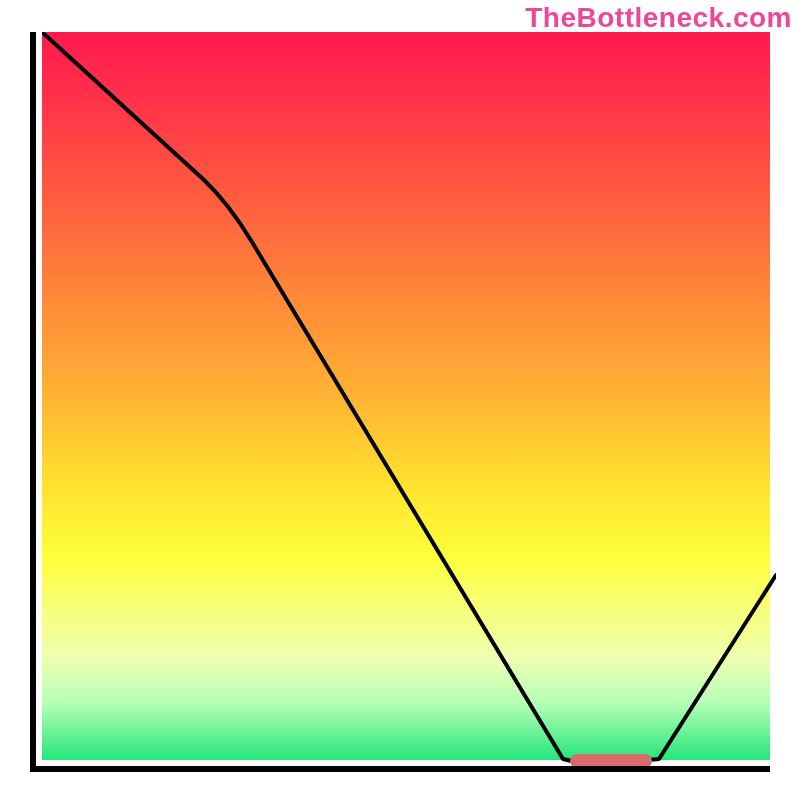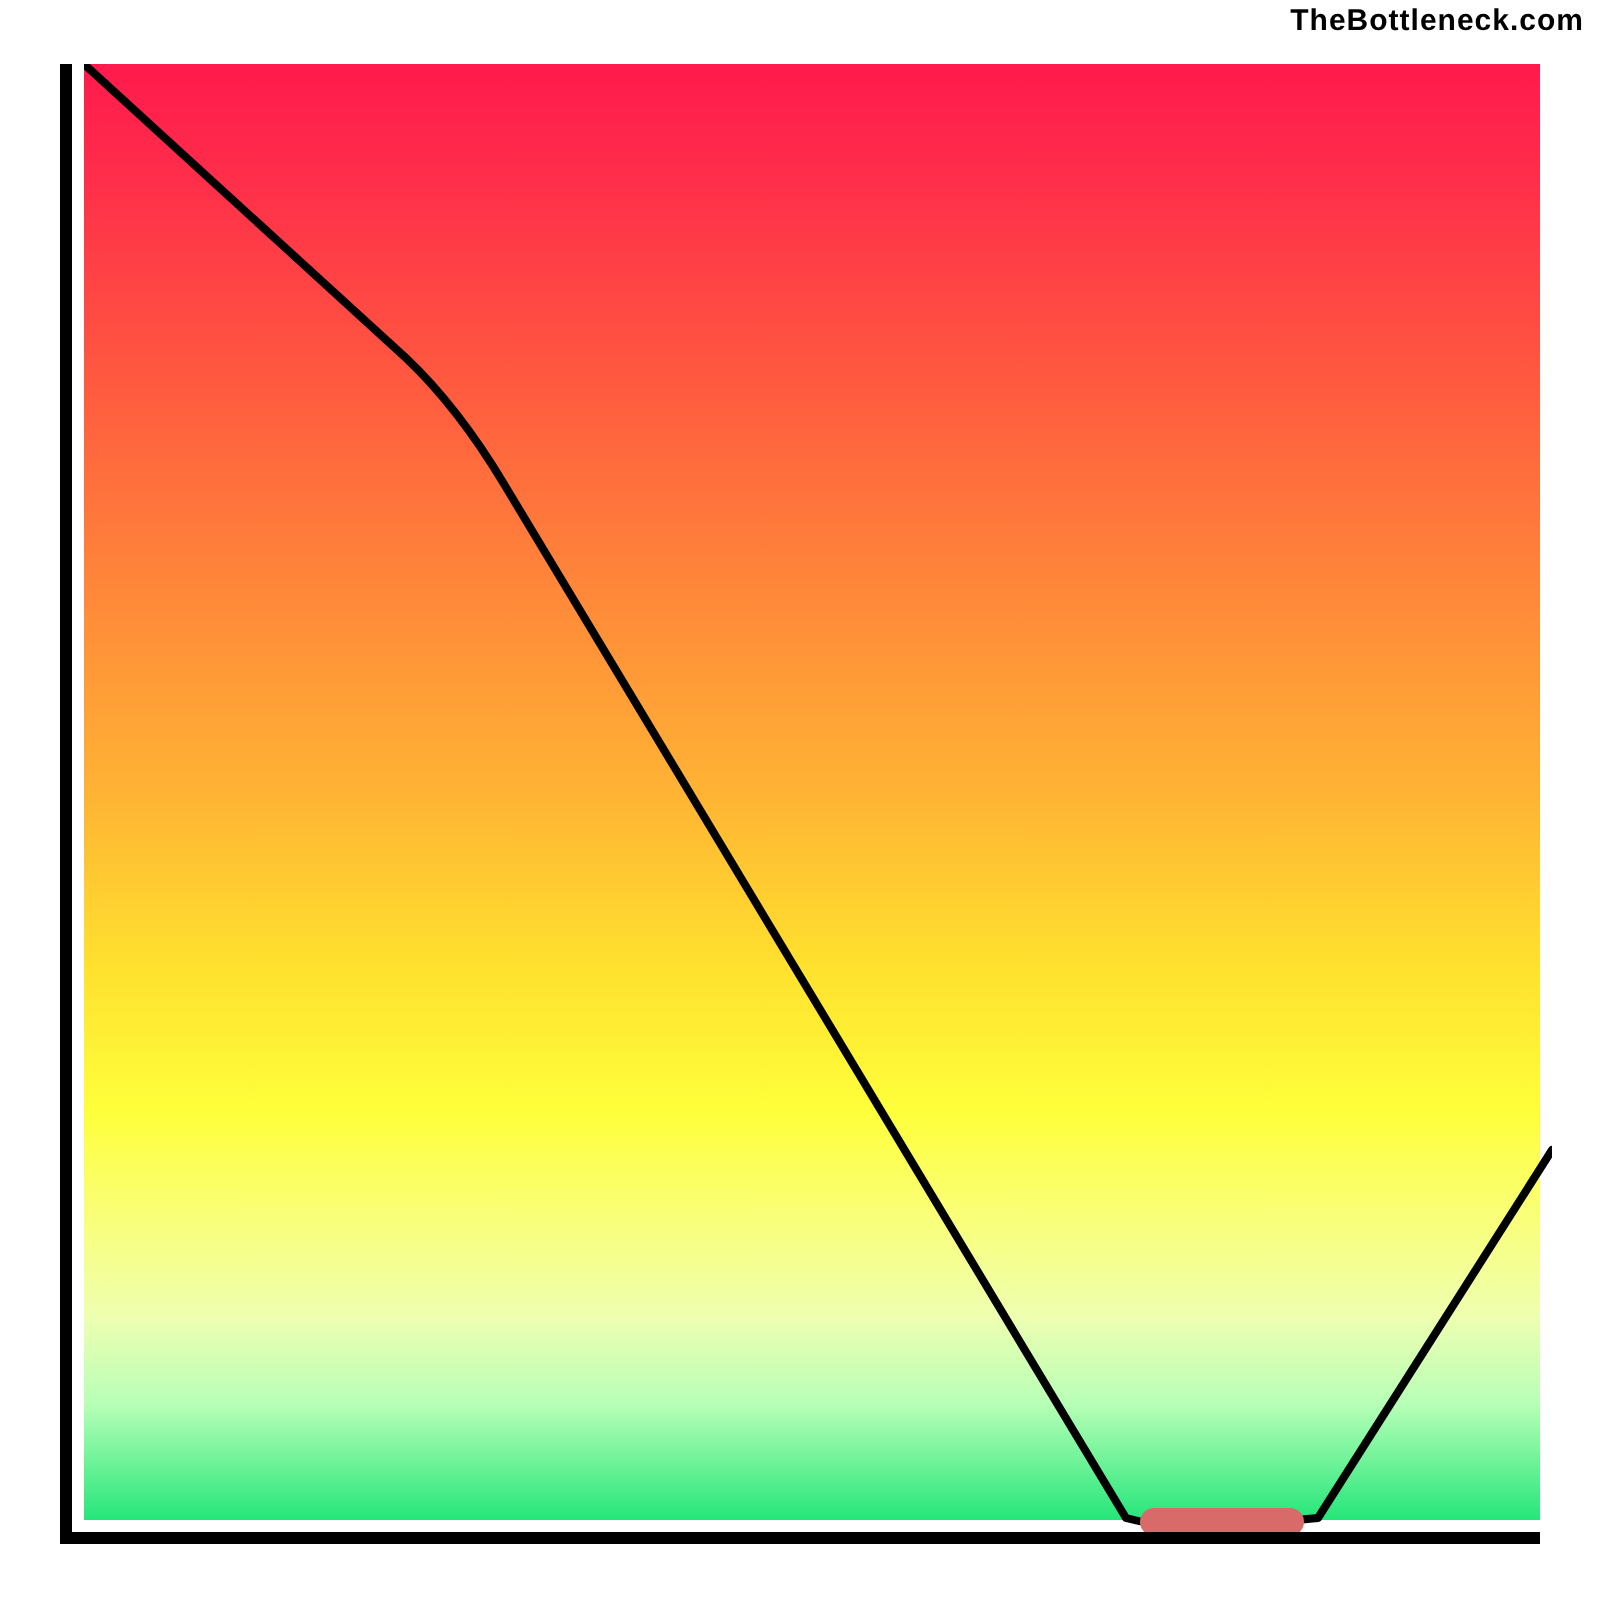--- a/index.html
+++ b/index.html
@@ -12,23 +12,23 @@
   }
   .container {
     position: relative;
     width: 800px;
     height: 800px;
   }
   .attribution {
     position: absolute;
     top: 2px;
     right: 8px;
-    font-size: 15px;
+    font-size: 28px;
     font-weight: bold;
-    color: #000000;
+    color: #ec4899;
     letter-spacing: 0.5px;
   }
   .plot-frame {
     position: absolute;
     left: 30px;
     top: 32px;
     width: 740px;
     height: 740px;
     box-sizing: border-box;
     border-left: 6px solid #000;

